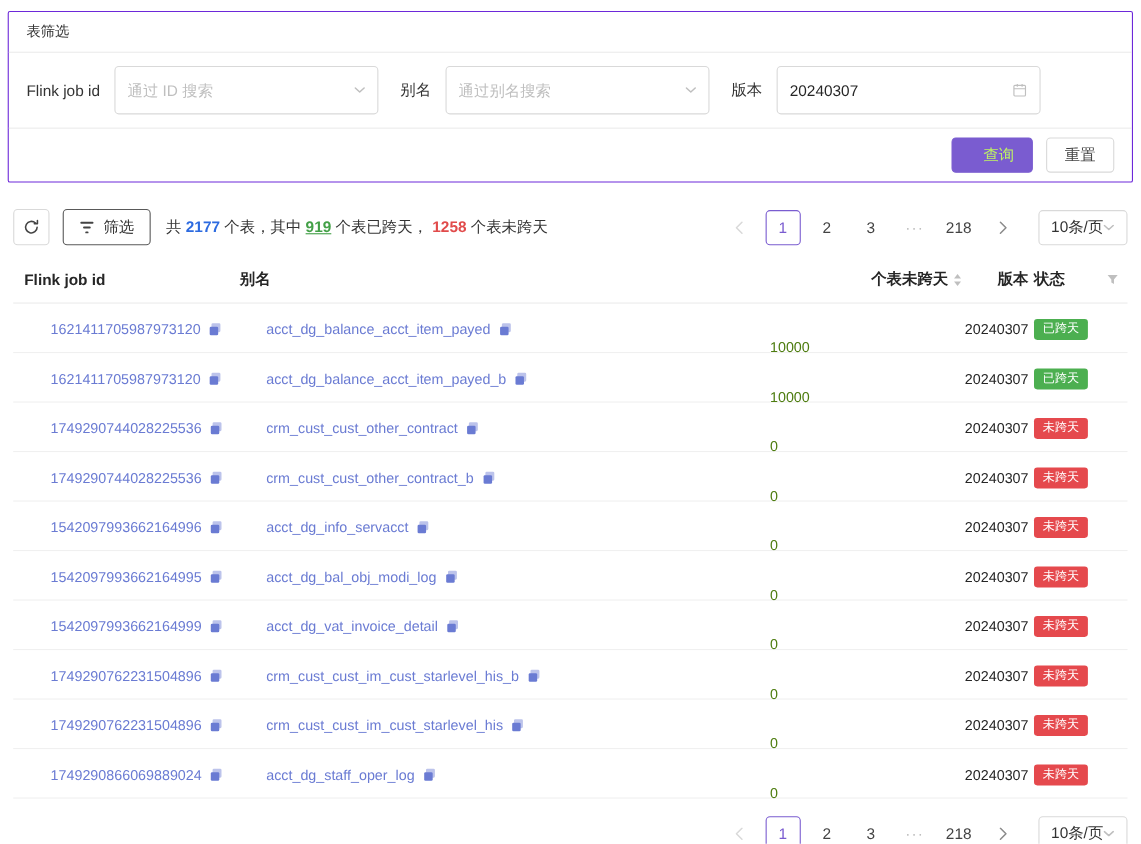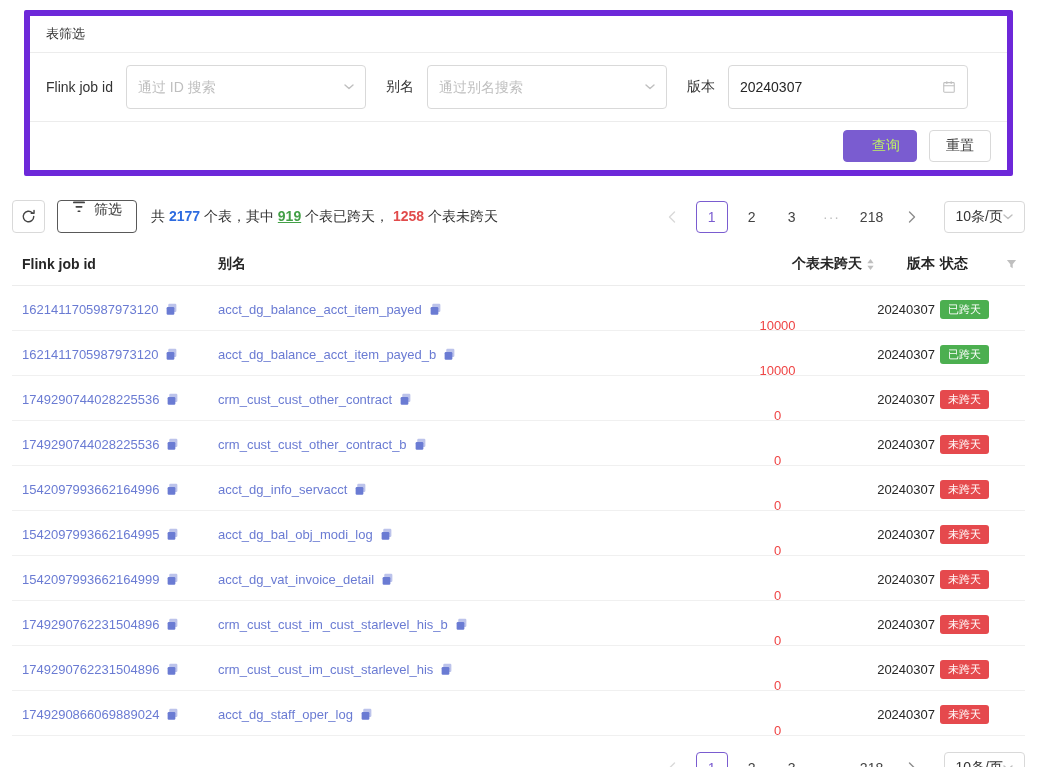--- a/index.html
+++ b/index.html
@@ -8,41 +8,41 @@
     width:1037px; height:767px; overflow:hidden;
     font-family:"Liberation Sans","DejaVu Sans",sans-serif;
     font-size:14px; color:#262626;
   }
   :root{
     --primary:#7a5cd0; --link:#6a7bd3;
     --success-badge:#4caf50; --danger-badge:#e5494d;
     --summary-total:#2d6be0; --summary-crossed:#43a047; --summary-uncrossed:#e14b4b;
   }
   
-  .filter-card { margin:10px 24px 0; border:6px solid #6d28d9; border-radius:2px; background:#fff; }
+  .filter-card { margin:10px 7px 0; border:1px solid #6d28d9; border-radius:2px; background:#fff; }
   .card-header { padding:9px 16px; border-bottom:1px solid #ececec; font-size:13px; color:#333; }
   .card-filters { display:flex; align-items:center; gap:20px; padding:12px 16px; border-bottom:1px solid #ececec; }
   .field { display:flex; align-items:center; gap:13px; }
   .field > label { white-space:nowrap; color:#333; }
   .control { width:240px; height:44px; border:1px solid #d9d9d9; border-radius:4px; background:#fff;
              display:flex; align-items:center; cursor:pointer; }
   .control input { flex:1; min-width:0; border:none; outline:none; background:transparent;
                    padding:0 11px; font-size:14px; color:#262626; font-family:inherit; }
   .control input::placeholder { color:#bfbfbf; }
   .control .suffix { display:flex; align-items:center; margin-right:11px; }
   .card-actions { display:flex; justify-content:flex-end; gap:12px; padding:8px 16px; }
   .btn { height:32px; padding:0 16px; border-radius:4px; font-size:14px; font-family:inherit;
          border:1px solid #d9d9d9; background:#fff; color:#434343; cursor:pointer; }
   .btn.primary { background:var(--primary); border-color:var(--primary); color:#bef264;padding-left:28px; }
   
   .toolbar { display:flex; align-items:center; gap:12px; margin:24px 12px 0; }
   .icon-btn { width:33px; height:33px; border:1px solid #d9d9d9; border-radius:4px; background:#fff;
               display:flex; align-items:center; justify-content:center; cursor:pointer; }
   .filter-btn { height:33px; padding:0 14px; border:1px solid #595959; border-radius:4px; background:#fff;
-                display:flex; gap:8px; font-size:14px; color:#333;
+                display:flex; align-items:center; gap:8px; font-size:14px; color:#333;
                 cursor:pointer; font-family:inherit; }
   .summary { color:#333; margin-left:2px; white-space:nowrap; }
   .summary .num { font-weight:600; }
   .num-total { color:var(--summary-total); }
   .num-crossed { color:var(--summary-crossed);text-decoration:underline; }
   .num-uncrossed { color:var(--summary-uncrossed); }
   .spacer { flex:1; }
   
   .pagination { display:flex; align-items:center; gap:8px; }
   .pg { min-width:32px; height:32px; display:flex; align-items:center; justify-content:center;
@@ -61,23 +61,23 @@
   .thead, .row { display:grid; grid-template-columns:196px 1fr 175px 65px 85px; align-items:center; }
   .thead { padding:6px 0 12px; border-bottom:1px solid #ececec; font-weight:700; color:#262626; }
   .th { font-size:14px; }
   .th-id, .cell-id { padding-left:10px; }
   .th-alias, .cell-alias { padding-left:10px; }
   .th-priority { display:flex; align-items:center; justify-content:flex-end; gap:4px; cursor:pointer; }
   .th-version, .cell-version { text-align:right; padding-right:5px; }
   .th-status { display:flex; align-items:center; justify-content:space-between; gap:6px; padding-right:8px; }
   .row { height:45px; border-bottom:1px solid #f0f0f0; font-size:13px; }
   .cell-id, .cell-alias { display:flex; align-items:center; gap:7px; }
-  .link { color:var(--link); cursor:pointer; }
+  .link { color:var(--link); cursor:pointer;margin-left:24px; }
   .copy-icon { color:var(--link); display:flex; align-items:center; cursor:pointer; }
-  .cell-priority { text-align:center; padding-right:20px; color:#ef4444;margin-top:32px; }
+  .cell-priority { text-align:left; padding-right:20px; color:#4d7c0f;margin-top:32px; }
   .cell-version { color:#262626; }
   .cell-status { display:flex; justify-content:flex-start; }
   .badge { margin-right:13px; padding:2.5px 8px; border-radius:3px; font-size:11px; line-height:1.35;
            color:#fff; white-space:nowrap; }
   .badge.green { background:var(--success-badge); }
   .badge.red { background:var(--danger-badge); }
   .caret-icon, .funnel-icon { display:flex; align-items:center; cursor:pointer; }
 </style>
 </head>
 <body>

